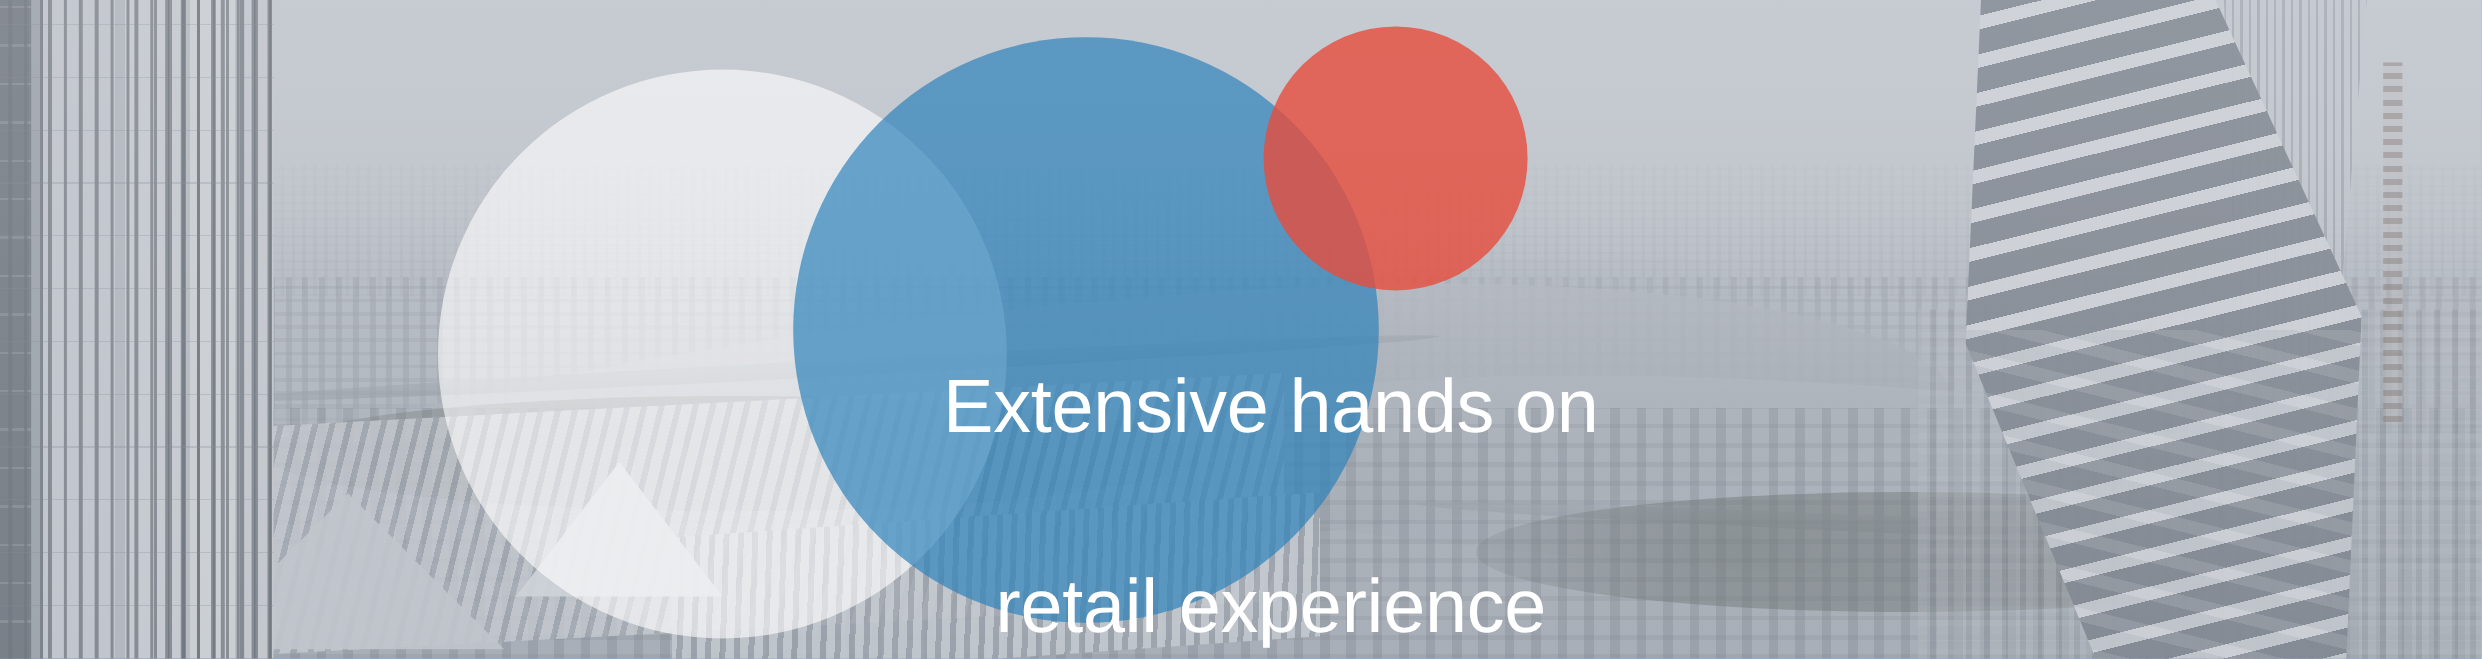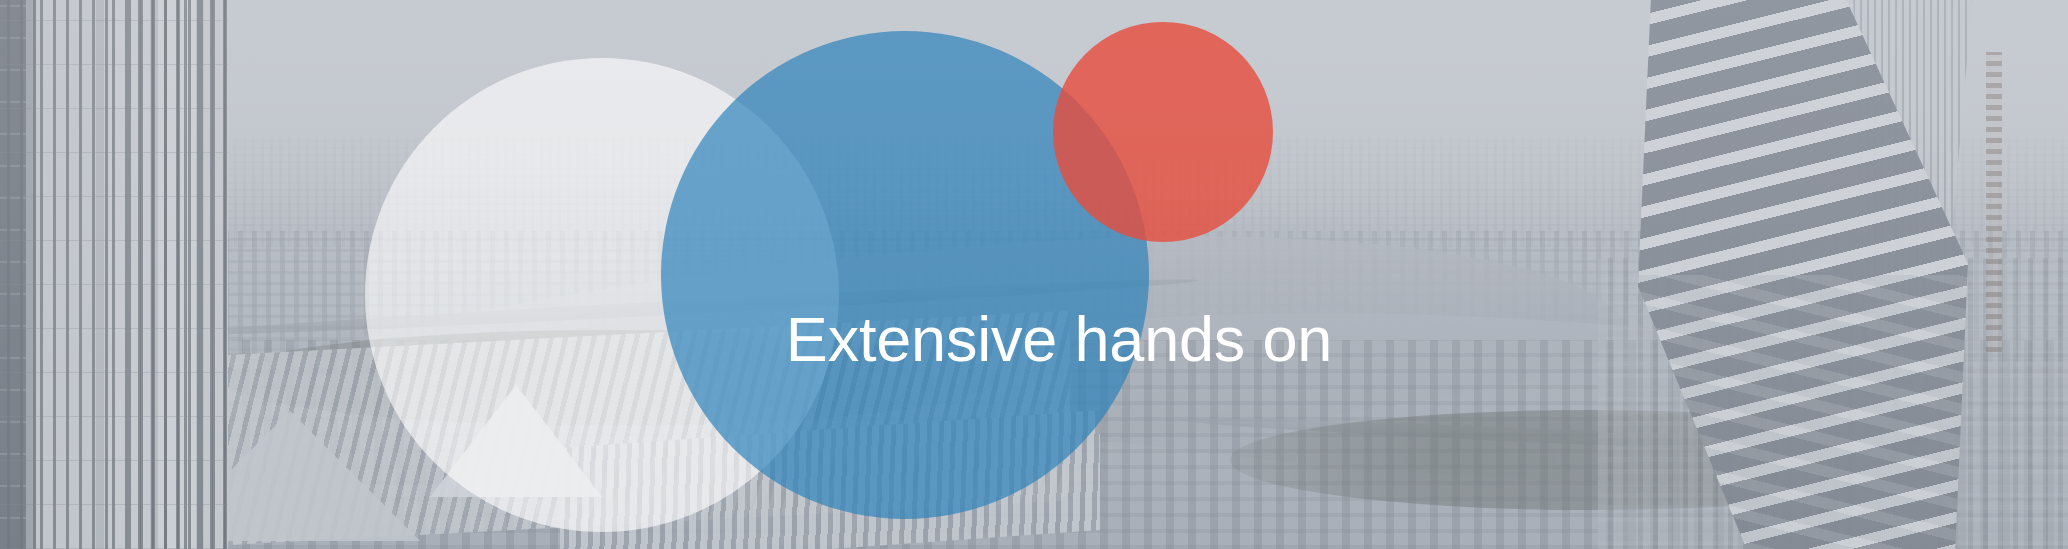--- a/index.html
+++ b/index.html
@@ -334,15 +334,16 @@
   </div>
 
   <div class="venn">
     <div class="circle circle-white"></div>
     <div class="circle circle-blue"></div>
     <div class="circle circle-red"></div>
   </div>
 
   <div class="headline">
     <span class="l">Extensive hands on</span>
+    <span class="l">retail experience</span>
   </div>
 
 </div>
 
 </body></html>

